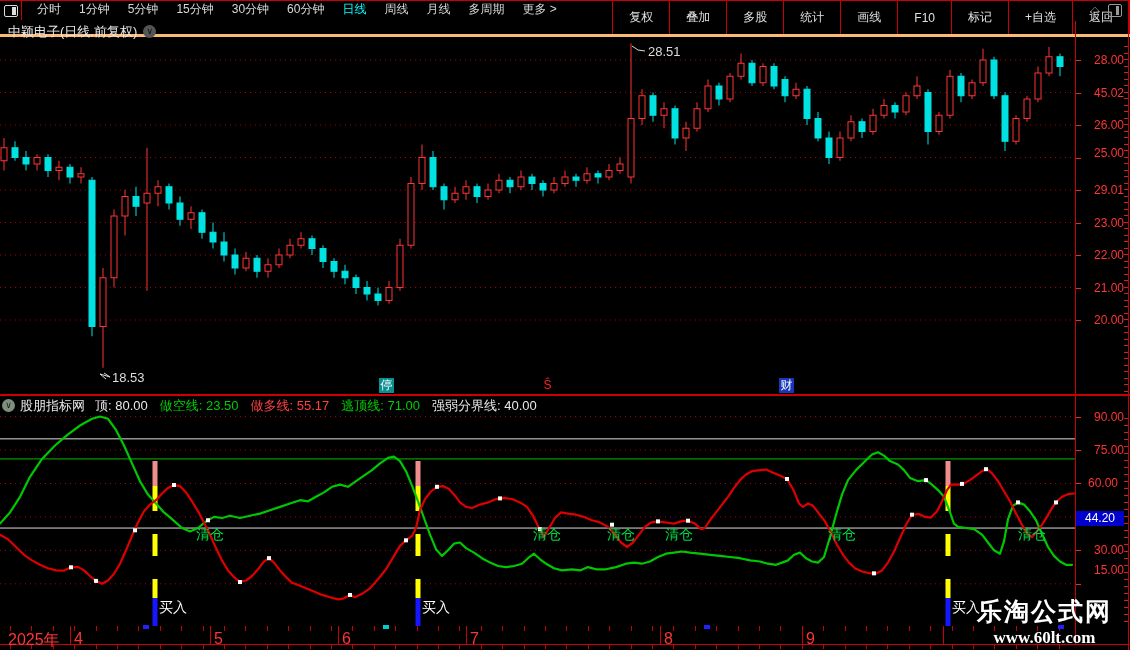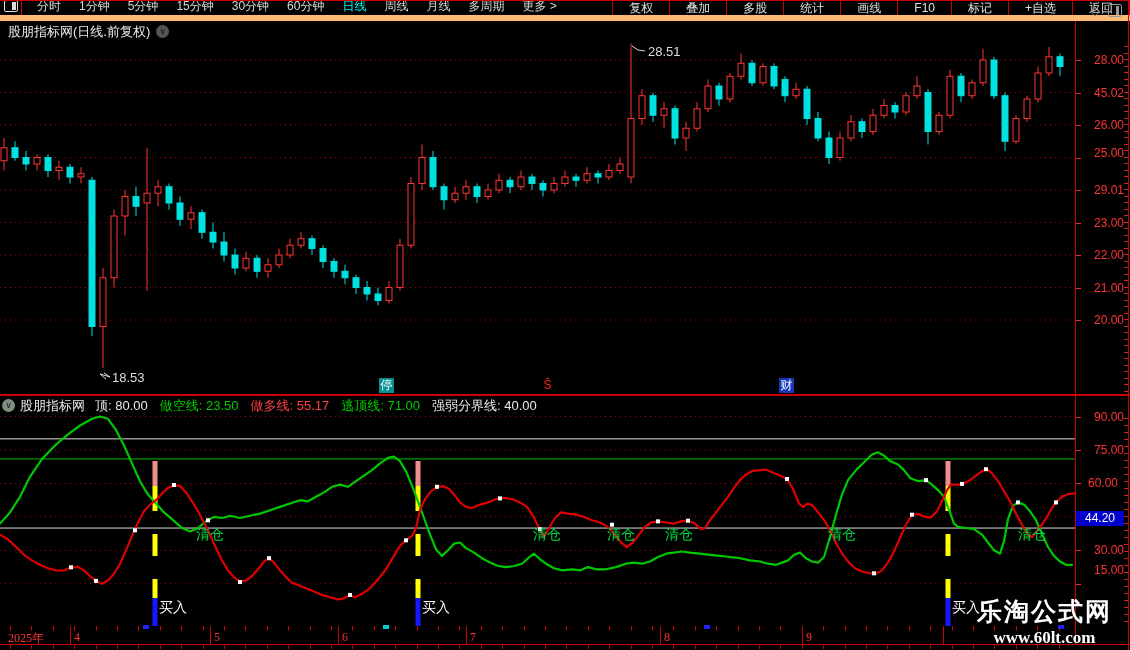--- a/index.html
+++ b/index.html
@@ -1,20 +1,20 @@
 <!DOCTYPE html>
 <html><head>
 <meta charset="utf-8">
 <style>
   html,body{margin:0;padding:0;background:#000;}
   #app{position:relative;width:1130px;height:650px;background:#000;overflow:hidden;
        font-family:"Liberation Sans","DejaVu Sans",sans-serif;}
   
-  #toolbar{position:absolute;left:0;top:0;width:1130px;height:21px;border-top:1px solid #c00;
-           border-bottom:6px solid #fdba74;box-sizing:border-box;display:flex;align-items:flex-end;}
+  #toolbar{position:absolute;left:0;top:0;width:1130px;height:37px;border-top:1px solid #c00;
+           border-bottom:3px solid #fdba74;box-sizing:border-box;display:flex;align-items:flex-start;}
   #tb-icon{width:21px;height:19px;border-right:1px solid #c00;display:flex;align-items:center;justify-content:center;}
   #tb-icon .glyph{width:12px;height:10px;border:1px solid #ddd;border-radius:2px;position:relative;}
   #tb-icon .glyph::after{content:"";position:absolute;right:1px;top:1px;bottom:1px;width:4px;background:#ddd;}
   #period-group{display:flex;align-items:center;padding-left:6px;}
   .tb-btn{color:#d8d8d8;font-size:12px;padding:0 9px;cursor:pointer;white-space:nowrap;}
   .tb-btn.active{color:#00ffff;}
   #tb-spacer{flex:1;}
   #right-group{display:flex;align-items:stretch;height:100%;}
   .tb-rbtn{color:#e0e0e0;font-size:12px;padding:0 16px;display:flex;align-items:center;
            border-left:1px solid #c00;cursor:pointer;white-space:nowrap;}
@@ -40,21 +40,21 @@
   
   #ind-header{position:absolute;left:0;top:397px;width:1075px;height:17px;display:flex;align-items:center;font-size:13px;}
   #ind-icon{width:13px;height:13px;border-radius:50%;background:#7f8f7f;color:#1a1a1a;font-size:9px;line-height:13px;
             text-align:center;margin:0 5px 0 2px;}
   #ind-name{color:#e8e8e8;margin-right:10px;}
   .ind-field{margin-right:12px;white-space:nowrap;}
   
   .event-badge{position:absolute;top:378px;width:15px;height:15px;color:#fff;font-size:12px;line-height:15px;text-align:center;}
   
   #x-axis{position:absolute;left:0;top:626px;width:1130px;height:24px;}
-  .month-label{position:absolute;top:4px;font-size:12px;color:#ff3434;font-family:Liberation Serif, serif;}
+  .month-label{position:absolute;top:4px;font-size:16px;color:#ff3434;}
   .month-divider{position:absolute;top:0;width:1px;height:18px;background:#c00;}
   .wtick{position:absolute;top:0;width:1px;height:5px;background:#c00;}
   .btick{position:absolute;top:19px;width:1px;height:4px;background:#c00;}
   #axis-line{position:absolute;left:0;top:18px;width:1130px;height:1px;background:#c00;}
   .axis-mark{position:absolute;top:-1px;width:6px;height:4px;}
   
   #watermark{position:absolute;right:18px;bottom:2px;text-align:center;z-index:50;color:#fff;}
   #watermark .l1{font-size:25px;font-weight:bold;letter-spacing:2px;}
   #watermark .l2{font-family:"Liberation Serif","DejaVu Serif",serif;font-size:17px;font-weight:bold;}
   svg{position:absolute;left:0;display:block;}
@@ -89,21 +89,21 @@
         <div class="tb-rbtn">统计</div>
         <div class="tb-rbtn">画线</div>
         <div class="tb-rbtn">F10</div>
         <div class="tb-rbtn">标记</div>
         <div class="tb-rbtn">+自选</div>
         <div class="tb-rbtn">返回</div>
       </div>
   </div>
 
   <div id="title-row">
-    <span id="chart-title">股朋指标网(日线.前复权)</span>
+    <span id="chart-title">中颖电子(日线.前复权)</span>
     <span class="chev-circle">∨</span>
   </div>
   <div id="title-right-icons">
     <span id="diamond-icon">◇</span>
     <span id="panel-icon"></span>
   </div>
 
   <svg id="main-svg" style="top:42px;" width="1076" height="352" viewBox="0 0 1076 352">
     <g id="main-grid">
         <line x1="0" y1="278" x2="1076" y2="278" stroke="#a80000" stroke-width="1" stroke-dasharray="1,4"></line>

